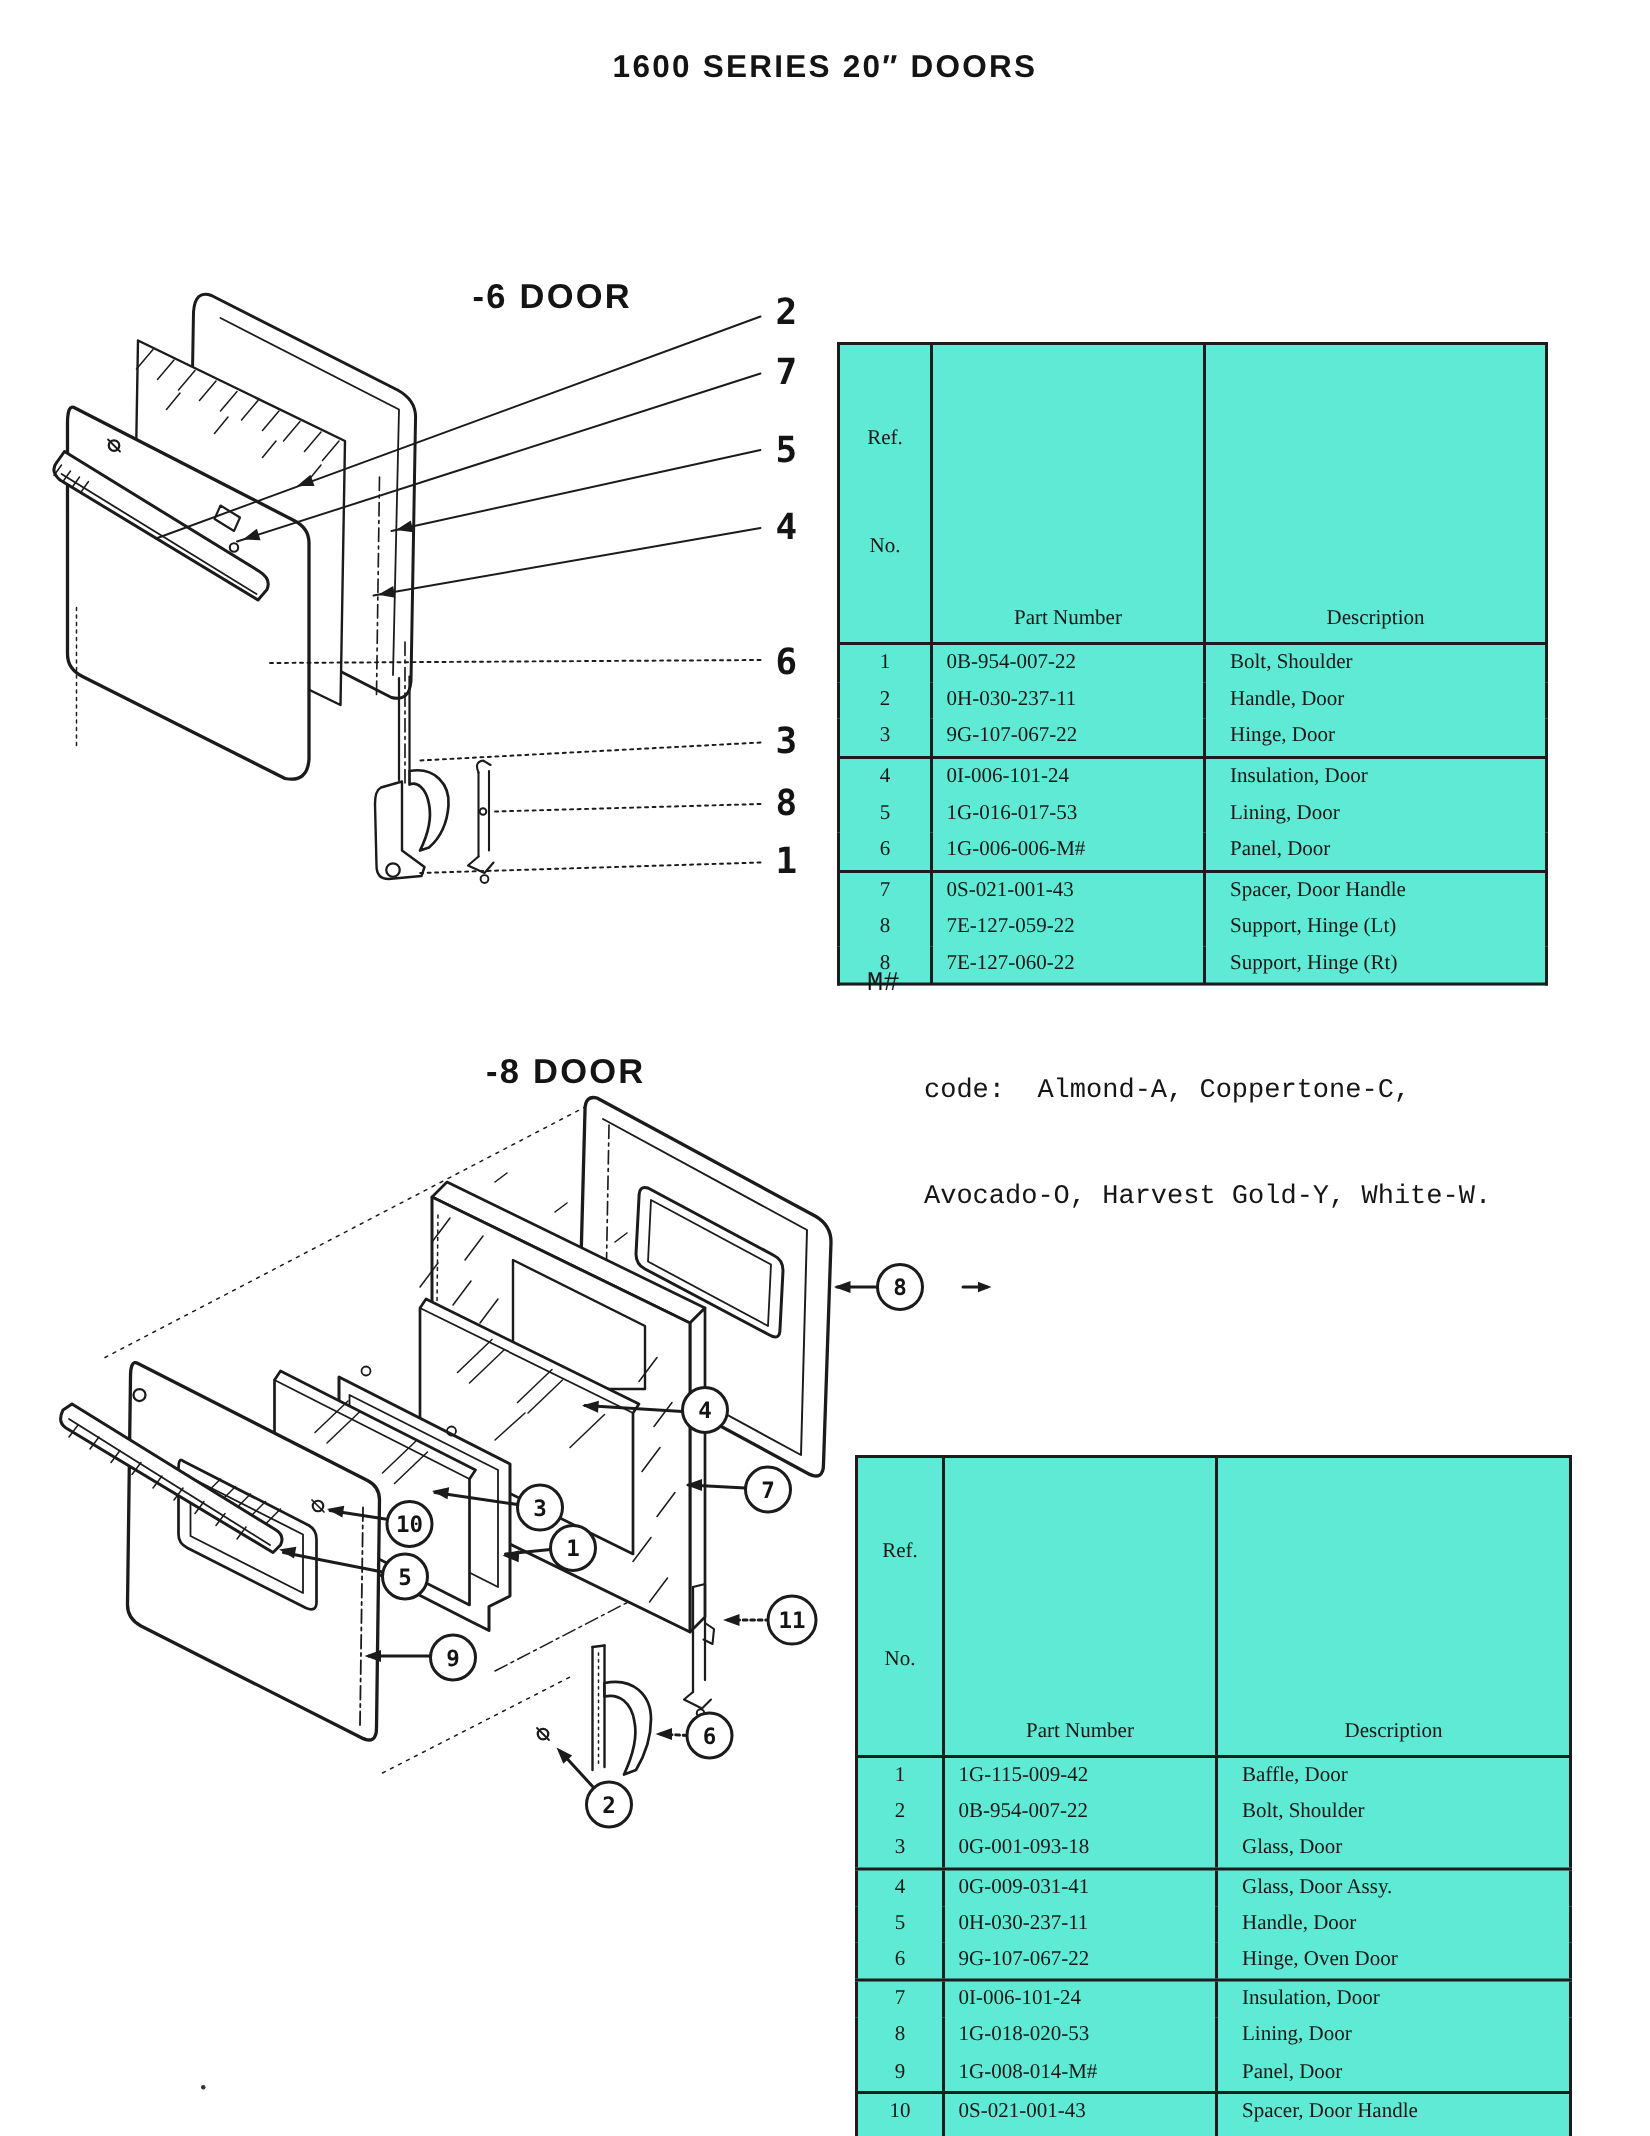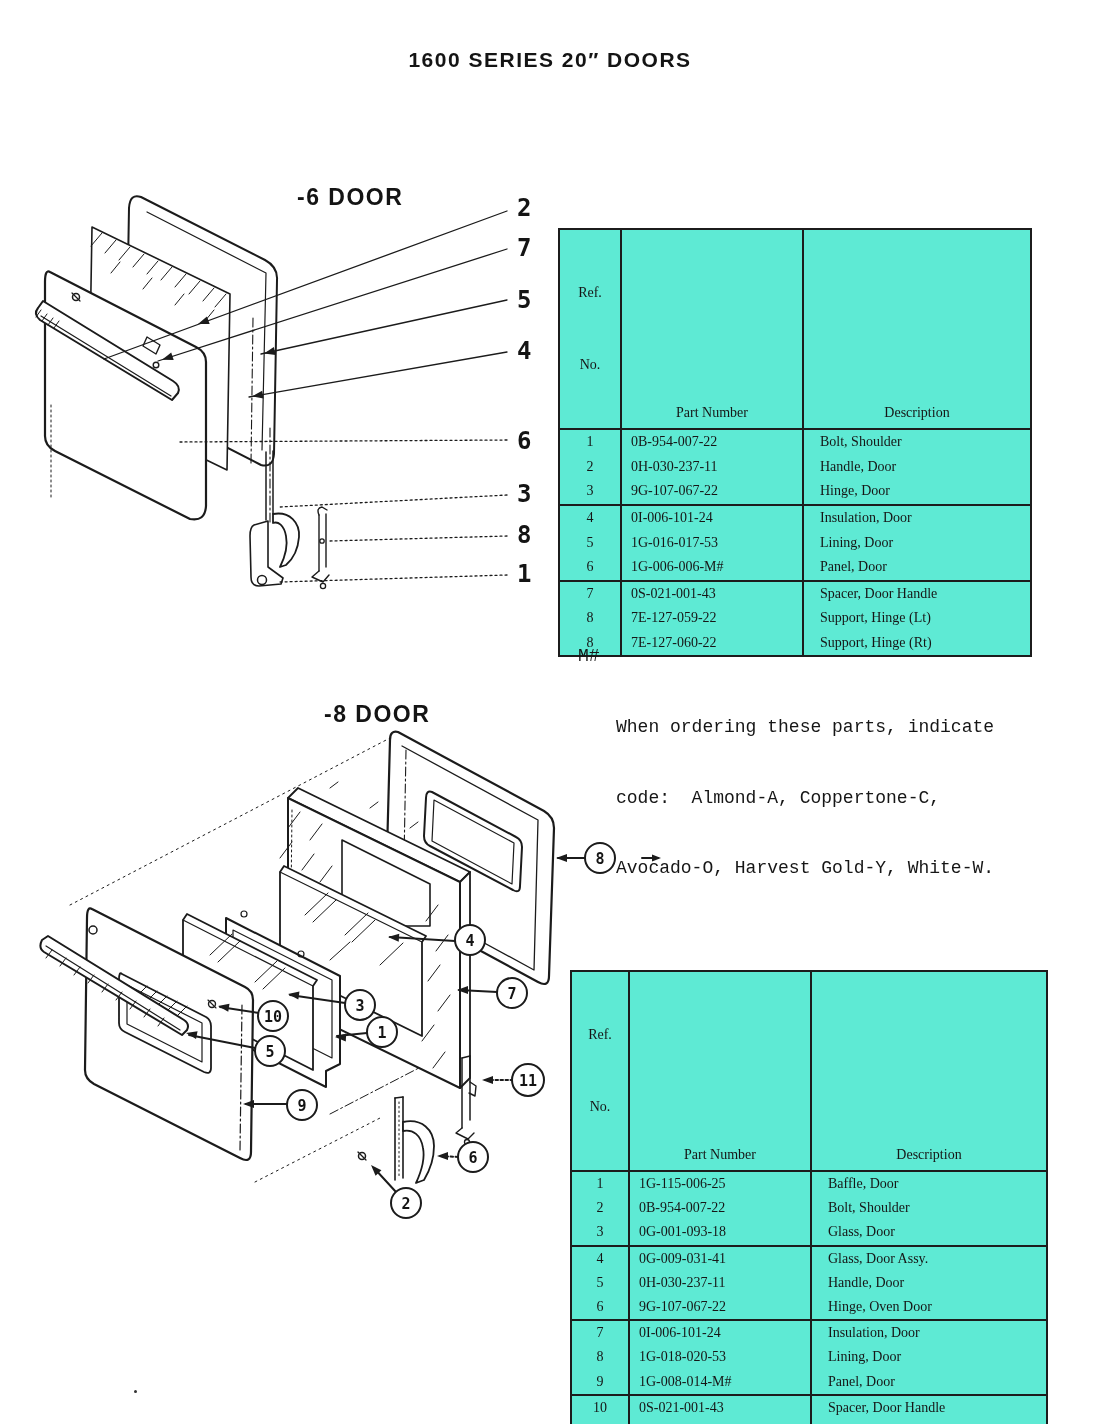--- a/index.html
+++ b/index.html
@@ -1,18 +1,18 @@
 <!DOCTYPE html>
 <html><head>
 <meta charset="utf-8">
 <style>
   html,body{margin:0;padding:0;background:#fff;}
   body{position:relative;width:1100px;height:1424px;overflow:hidden;
        font-family:"Liberation Mono","DejaVu Sans Mono",monospace;color:#161616;}
-  .page-title{position:absolute;left:0;top:48px;width:1100px;text-align:center;
+  .page-title{position:absolute;left:0;top:33px;width:1100px;text-align:center;
       font-family:"Liberation Sans","DejaVu Sans",sans-serif;font-weight:bold;
       font-size:21px;letter-spacing:1.5px;color:#141414;}
   .door-label{position:absolute;font-family:"Liberation Sans","DejaVu Sans",sans-serif;
       font-weight:bold;font-size:23px;letter-spacing:1.5px;color:#141414;}
   
   table.parts{position:absolute;border-collapse:collapse;table-layout:fixed;
       border:2.5px solid #1c1c1c;font-size:14px;background:#5eead4;color:#161616;font-family:Liberation Serif, serif;}
   .parts th{font-weight:normal;}
   .parts tr.hdr th{border-bottom:2.5px solid #1c1c1c;vertical-align:bottom;
       text-align:center;padding:3px 2px 3px;line-height:24px;white-space:pre;}
@@ -35,21 +35,21 @@
   .d text{font-family:"DejaVu Sans Mono",monospace;font-weight:bold;fill:#141414;stroke:none;}
   .d6 text{font-size:24px;}
   .d8 text{font-size:15px;text-anchor:middle;}
   .speck{position:absolute;width:3px;height:3px;background:#333;border-radius:50%;}
 </style>
 </head>
 <body>
 
 <div class="page-title">1600 SERIES 20″ DOORS</div>
 
-<div class="door-label" style="left:297px;top:184px;">-6 DOOR</div>
+<div class="door-label" style="left:315px;top:184px;">-6 DOOR</div>
 
 <svg class="d d6" style="position:absolute;left:30px;top:170px;" width="525" height="430" viewBox="0 0 525 430">
   <g>
     <path class="fw" stroke-width="2" d="M111,27 L235,90 Q248,97 247,110 L244,284 Q243,298 231,295 L108,232 Q96,227 96,215 L99,38 Q100,23 111,27 Z"></path>
     <path stroke-width="1.2" d="M117,42 L236,103 L232,280"></path>
     <line stroke-width="1.1" stroke-dasharray="9 3 2 3" x1="223" y1="148" x2="221" y2="293"></line>
   </g>
   <g>
     <path class="fw" stroke-width="1.6" d="M62,57 L200,124 L197,300 L59,233 Z"></path>
     <path stroke-width="1" d="M72,63 l-11,13 M86,70 l-11,13 M100,77 l-11,13 M114,84 l-11,13 M128,91 l-11,13 M142,97 l-11,13 M156,104 l-11,13 M170,111 l-11,13 M184,118 l-11,13 M196,124 l-11,13 M90,92 l-9,11 M122,108 l-9,11 M154,124 l-9,11 M184,140 l-9,11"></path>
@@ -180,21 +180,20 @@
         <td class="ref">8</td>
         <td class="col-sep part">7E-127-060-22</td>
         <td class="col-sep desc">Support, Hinge (Rt)</td>
       </tr>
 
   </tbody>
 </table>
 
 <div class="note" style="left:578px;top:645px;">
   <span class="note-prefix">M#</span>
-  <div>When ordering these parts, indicate</div>
   <div>code:  Almond-A, Coppertone-C,</div>
   <div>Avocado-O, Harvest Gold-Y, White-W.</div>
 </div>
 
 <div class="door-label" style="left:308px;top:701px;margin-left:16px;">-8 DOOR</div>
 
 <svg class="d d8" style="position:absolute;left:30px;top:690px;" width="640" height="550" viewBox="0 0 640 550">
   <g stroke-width="1">
     <line stroke-dasharray="2 4" x1="40" y1="215" x2="360" y2="48"></line>
     <line stroke-dasharray="2 4" x1="225" y1="492" x2="352" y2="427"></line>
@@ -355,21 +354,21 @@
         <div>No.</div>
       </th>
       <th class="col-sep">Part Number</th>
       <th class="col-sep">Description</th>
     </tr>
   </thead>
   <tbody>
 
       <tr>
         <td class="ref">1</td>
-        <td class="col-sep part">1G-115-006-25</td>
+        <td class="col-sep part">1G-115-009-42</td>
         <td class="col-sep desc">Baffle, Door</td>
       </tr>
 
       <tr>
         <td class="ref">2</td>
         <td class="col-sep part">0B-954-007-22</td>
         <td class="col-sep desc">Bolt, Shoulder</td>
       </tr>
 
       <tr class="group-end">

